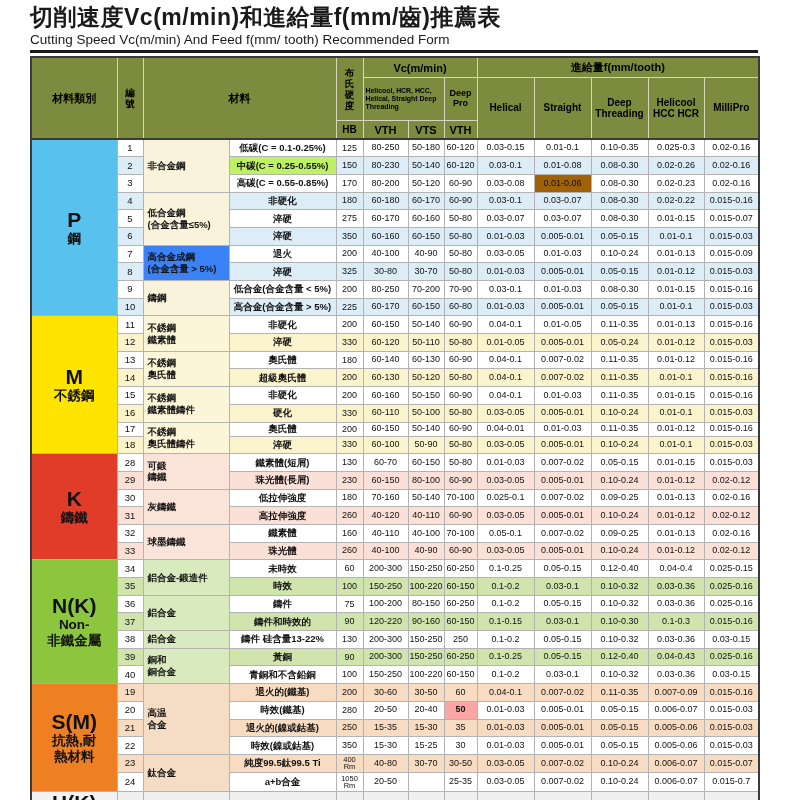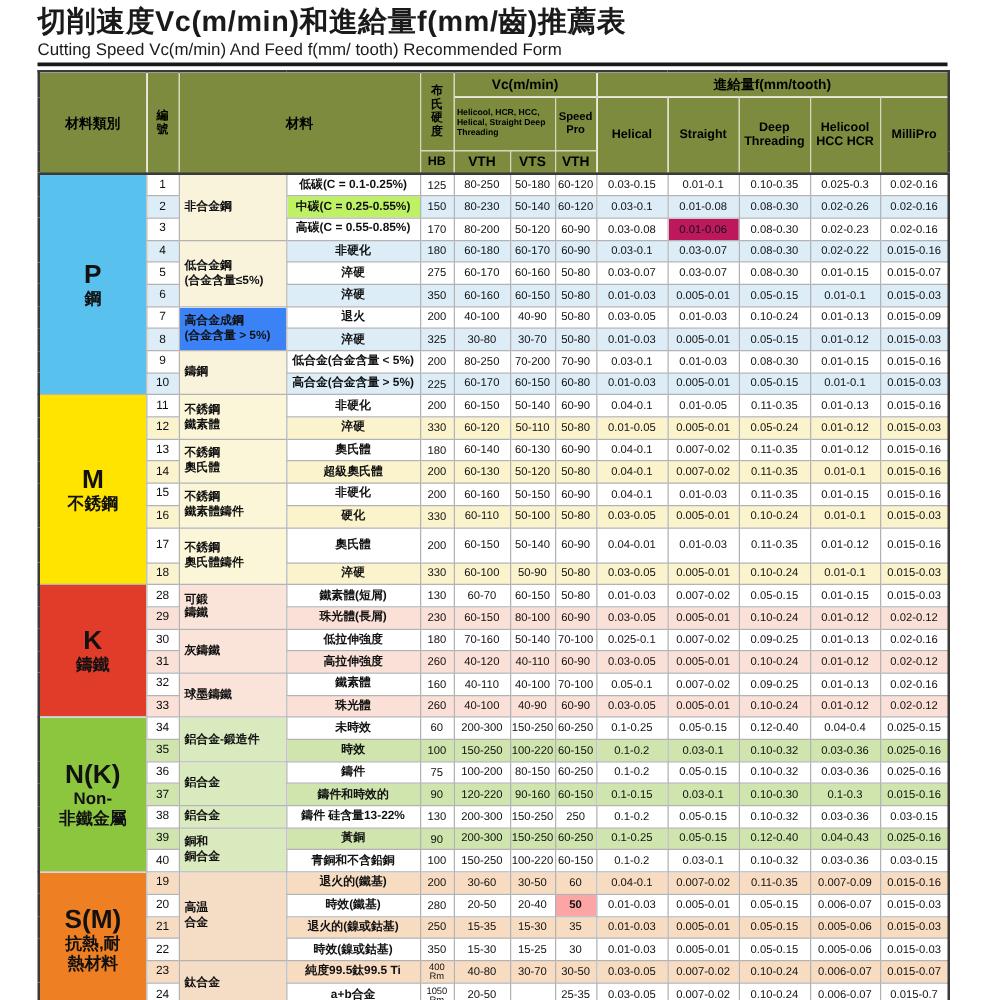--- a/index.html
+++ b/index.html
@@ -62,21 +62,21 @@
           </th>
         <th rowspan="3" colspan="2" class="h-big">材料</th>
         <th rowspan="2" style="height:56px;">
             <span class="vtext">布氏硬度</span>
           </th>
         <th colspan="3" class="h-big" style="height:19px;">Vc(m/min)</th>
         <th colspan="5" class="h-big">進給量f(mm/tooth)</th>
       </tr>
       <tr>
         <th colspan="2" class="h-tools" style="height:40px;">Helicool, HCR, HCC, Helical, Straight Deep Threading</th>
-        <th class="h-milli">Speed Pro</th>
+        <th class="h-milli">Deep Pro</th>
         <th rowspan="2" class="h-feed">Helical</th>
         <th rowspan="2" class="h-feed">Straight</th>
         <th rowspan="2" class="h-feed">Deep Threading</th>
         <th rowspan="2" class="h-feed">Helicool HCC HCR</th>
         <th rowspan="2" class="h-feed">MilliPro</th>
       </tr>
       <tr>
         <th class="hb-unit" style="height:17px;">HB</th>
         <th class="h-vth">VTH</th>
         <th class="h-vth">VTS</th>
@@ -116,21 +116,21 @@
           <td style="background: rgb(220, 237, 248);">0.02-0.16</td>
         </tr>
         <tr style="height: 17.7px;">
           <td class="num" style="background: rgb(255, 255, 255);">3</td>
           <td class="cond" style="background: rgb(255, 255, 255);">高碳(C = 0.55-0.85%)</td>
           <td class="hb" style="background: rgb(255, 255, 255);">170</td>
           <td style="background: rgb(255, 255, 255);">80-200</td>
           <td style="background: rgb(255, 255, 255);">50-120</td>
           <td style="background: rgb(255, 255, 255);">60-90</td>
           <td style="background: rgb(255, 255, 255);">0.03-0.08</td>
-          <td style="background: #be185d; margin-left: 48px;">0.01-0.06</td>
+          <td style="background: #a16207; margin-left: 48px;">0.01-0.06</td>
           <td style="background: rgb(255, 255, 255);">0.08-0.30</td>
           <td style="background: rgb(255, 255, 255);">0.02-0.23</td>
           <td style="background: rgb(255, 255, 255);">0.02-0.16</td>
         </tr>
         <tr style="height: 17.7px;">
           <td class="num" style="background: rgb(220, 237, 248);">4</td>
           <td class="grp" rowspan="3" style="background: rgb(249, 243, 220);">低合金鋼
 (合金含量≤5%)</td>
           <td class="cond" style="background: rgb(220, 237, 248);">非硬化</td>
           <td class="hb" style="background: rgb(220, 237, 248);">180</td>
@@ -305,21 +305,21 @@
           <td class="hb" style="background: rgb(250, 243, 204);">330</td>
           <td style="background: rgb(250, 243, 204);">60-110</td>
           <td style="background: rgb(250, 243, 204);">50-100</td>
           <td style="background: rgb(250, 243, 204);">50-80</td>
           <td style="background: rgb(250, 243, 204);">0.03-0.05</td>
           <td style="background: rgb(250, 243, 204);">0.005-0.01</td>
           <td style="background: rgb(250, 243, 204);">0.10-0.24</td>
           <td style="background: rgb(250, 243, 204);">0.01-0.1</td>
           <td style="background: rgb(250, 243, 204);">0.015-0.03</td>
         </tr>
-        <tr style="height: 28px;">
+        <tr style="height: 14px;">
           <td class="num" style="background: rgb(255, 255, 255);">17</td>
           <td class="grp" rowspan="2" style="background: rgb(251, 246, 216);">不銹鋼
 奧氏體鑄件</td>
           <td class="cond" style="background: rgb(255, 255, 255);">奧氏體</td>
           <td class="hb" style="background: rgb(255, 255, 255);">200</td>
           <td style="background: rgb(255, 255, 255);">60-150</td>
           <td style="background: rgb(255, 255, 255);">50-140</td>
           <td style="background: rgb(255, 255, 255);">60-90</td>
           <td style="background: rgb(255, 255, 255);">0.04-0.01</td>
           <td style="background: rgb(255, 255, 255);">0.01-0.03</td>

